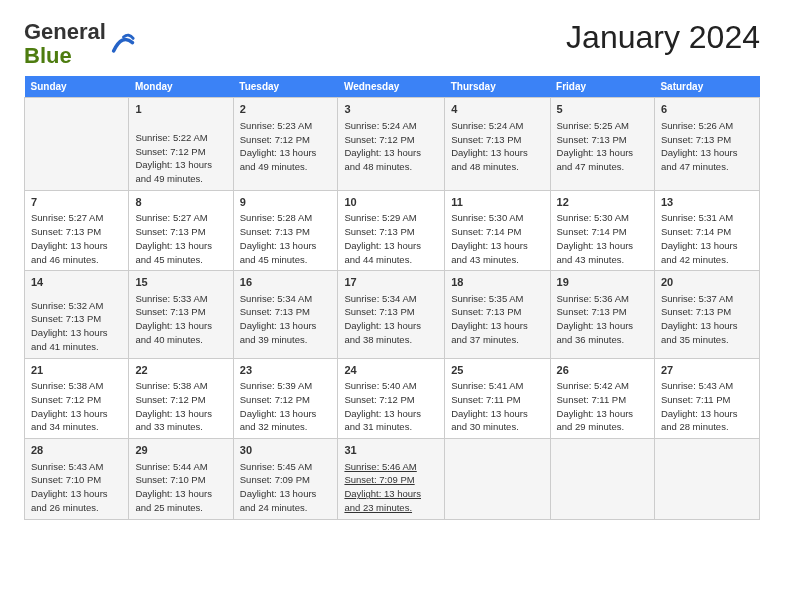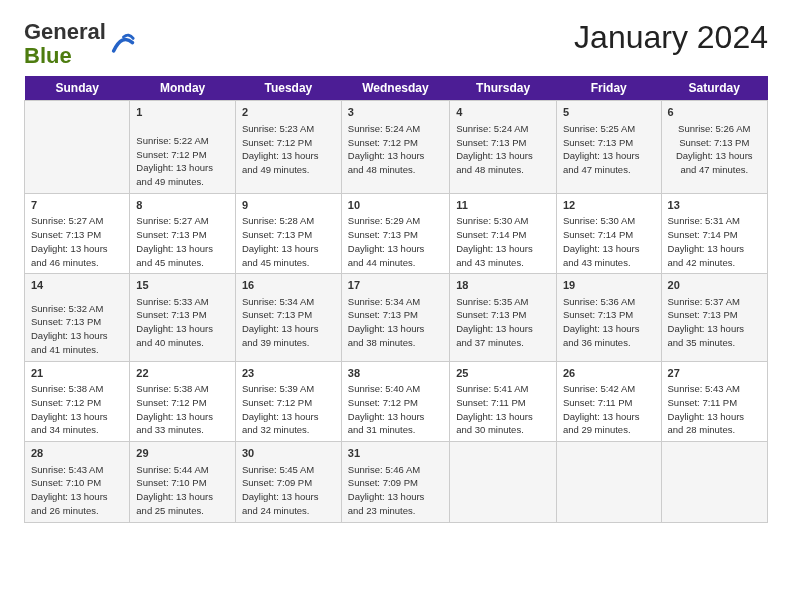--- a/index.html
+++ b/index.html
@@ -6,21 +6,21 @@
     body {
       font-family: Arial, sans-serif;
       background: #fff;
       width: 792px;
       height: 612px;
       overflow: hidden;
     }
     .page {
       width: 792px;
       height: 612px;
-      padding: 20px 24px 16px 24px;
+      padding: 20px 32px 16px 24px;
     }
     .header {
       display: flex;
       justify-content: space-between;
       align-items: flex-start;
       margin-bottom: 8px;
     }
     .logo {
       display: flex;
       align-items: center;
@@ -50,26 +50,26 @@
     .location {
       font-size: 15px;
       color: #444;
     }
     table {
       width: 100%;
       border-collapse: collapse;
       font-size: 10.5px;
     }
     thead tr th {
-      background-color: #4c1d95;
+      background-color: #3b82f6;
       color: #fff;
       font-weight: bold;
-      text-align: center;
+      text-align: left;
       padding: 5px 6px;
-      font-size: 12px;
+      font-size: 10px;
     }
     tbody tr td {
       vertical-align: top;
       padding: 4px 6px;
       border: 1px solid #ccc;
       width: 113px;
       height: 80px;
       color: #333;
       font-size: 10px;
       line-height: 1.4;
@@ -162,21 +162,21 @@
           </td>
           <td>
             <span class="day-num">5</span>
             <div class="cell-info" style="white-space: pre-line;">Sunrise: 5:25 AM
 Sunset: 7:13 PM
 Daylight: 13 hours
 and 47 minutes.</div>
           </td>
           <td>
             <span class="day-num">6</span>
-            <div class="cell-info" style="white-space: pre-line; text-align: center;">Sunrise: 5:26 AM
+            <div class="cell-info" style="white-space: pre-line;">Sunrise: 5:26 AM
 Sunset: 7:13 PM
 Daylight: 13 hours
 and 47 minutes.</div>
           </td>
         </tr>
         <tr>
           <td>
             <span class="day-num">7</span>
             <div class="cell-info" style="white-space: pre-line;">Sunrise: 5:27 AM
 Sunset: 7:13 PM
@@ -293,21 +293,21 @@
 and 33 minutes.</div>
           </td>
           <td>
             <span class="day-num">23</span>
             <div class="cell-info" style="white-space: pre-line;">Sunrise: 5:39 AM
 Sunset: 7:12 PM
 Daylight: 13 hours
 and 32 minutes.</div>
           </td>
           <td>
-            <span class="day-num">38</span>
+            <span class="day-num">24</span>
             <div class="cell-info" style="white-space: pre-line;">Sunrise: 5:40 AM
 Sunset: 7:12 PM
 Daylight: 13 hours
 and 31 minutes.</div>
           </td>
           <td>
             <span class="day-num">25</span>
             <div class="cell-info" style="white-space: pre-line;">Sunrise: 5:41 AM
 Sunset: 7:11 PM
 Daylight: 13 hours
@@ -345,21 +345,21 @@
           </td>
           <td>
             <span class="day-num">30</span>
             <div class="cell-info" style="white-space: pre-line;">Sunrise: 5:45 AM
 Sunset: 7:09 PM
 Daylight: 13 hours
 and 24 minutes.</div>
           </td>
           <td>
             <span class="day-num">31</span>
-            <div class="cell-info" style="white-space: pre-line;">Sunrise: 5:46 AM
+            <div class="cell-info" style="white-space: pre-line; text-decoration: underline;">Sunrise: 5:46 AM
 Sunset: 7:09 PM
 Daylight: 13 hours
 and 23 minutes.</div>
           </td>
           <td></td>
           <td></td>
           <td></td>
         </tr>
       </tbody>
   </table>

